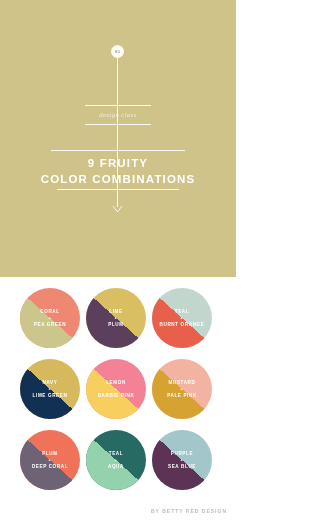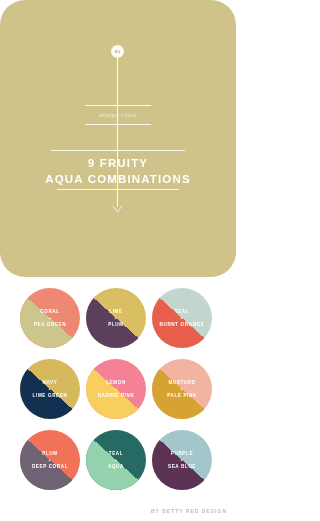--- a/index.html
+++ b/index.html
@@ -25,21 +25,20 @@
 
   
   .header {
     position: absolute;
     left: 0;
     top: 0;
     width: 236px;
     height: 277px;
     background: #cfc389;
     overflow: hidden;
-    border-radius: 25px;
   }
 
   
   .vrule {
     position: absolute;
     left: 117px;
     width: 1px;
     background: #ffffff;
     opacity: .92;
   }
@@ -205,21 +204,21 @@
     <div class="vrule vrule-top"></div>
 
     <div class="hrule hrule-a"></div>
     <div class="script">design class</div>
     <div class="hrule hrule-b"></div>
 
     <div class="hrule hrule-c"></div>
 
     <div class="title">
       <span class="l1">9 FRUITY</span>
-      <span class="l2">AQUA COMBINATIONS</span>
+      <span class="l2">COLOR COMBINATIONS</span>
     </div>
 
     <div class="hrule hrule-d"></div>
 
     <div class="chev">
       <svg width="11" height="9" viewBox="0 0 11 9" fill="none" xmlns="http://www.w3.org/2000/svg">
         <path d="M1 1 L5.5 7 L10 1" stroke="#ffffff" stroke-width="0.9" fill="none" opacity="0.9"></path>
       </svg>
     </div>
   </div>

